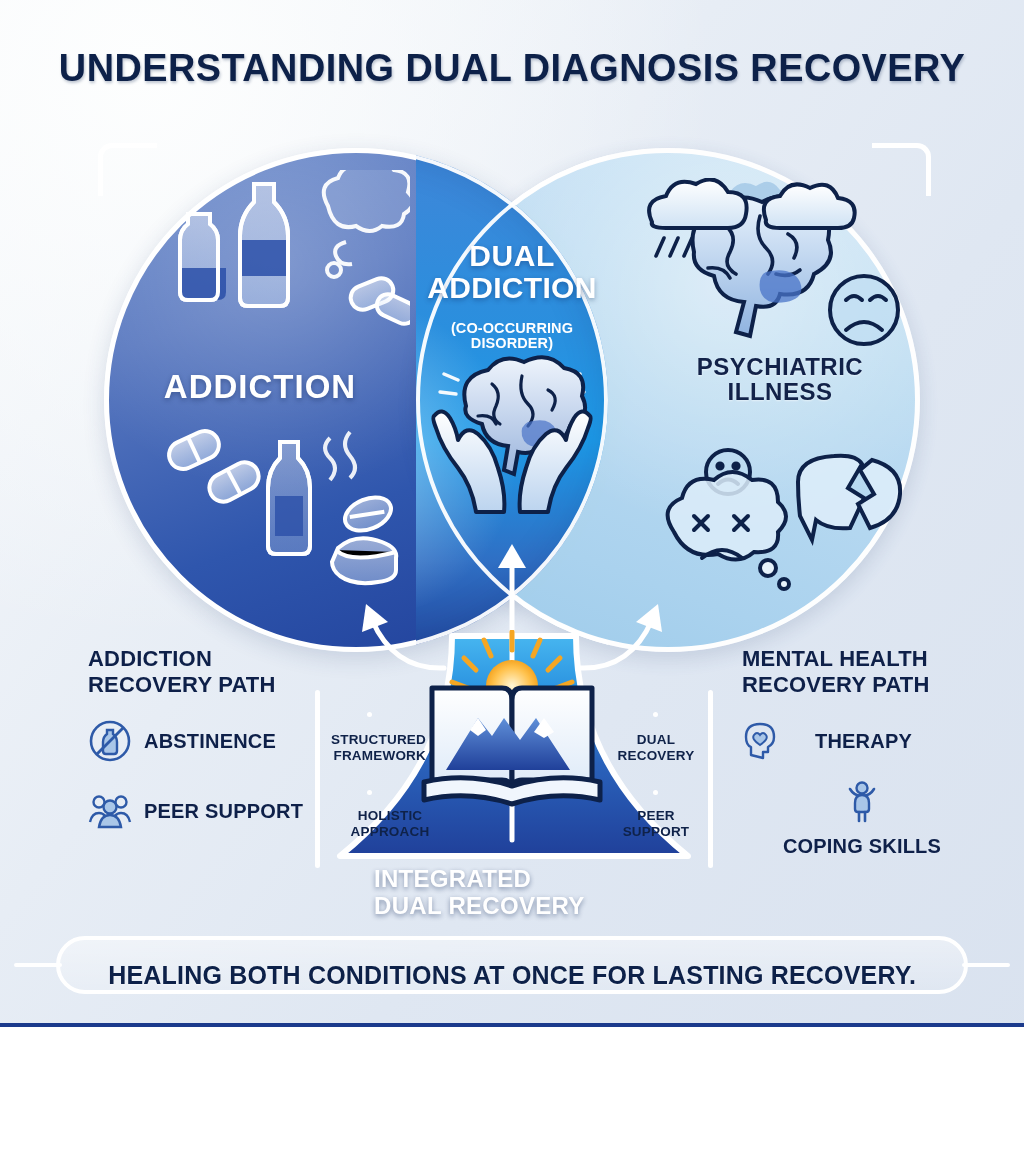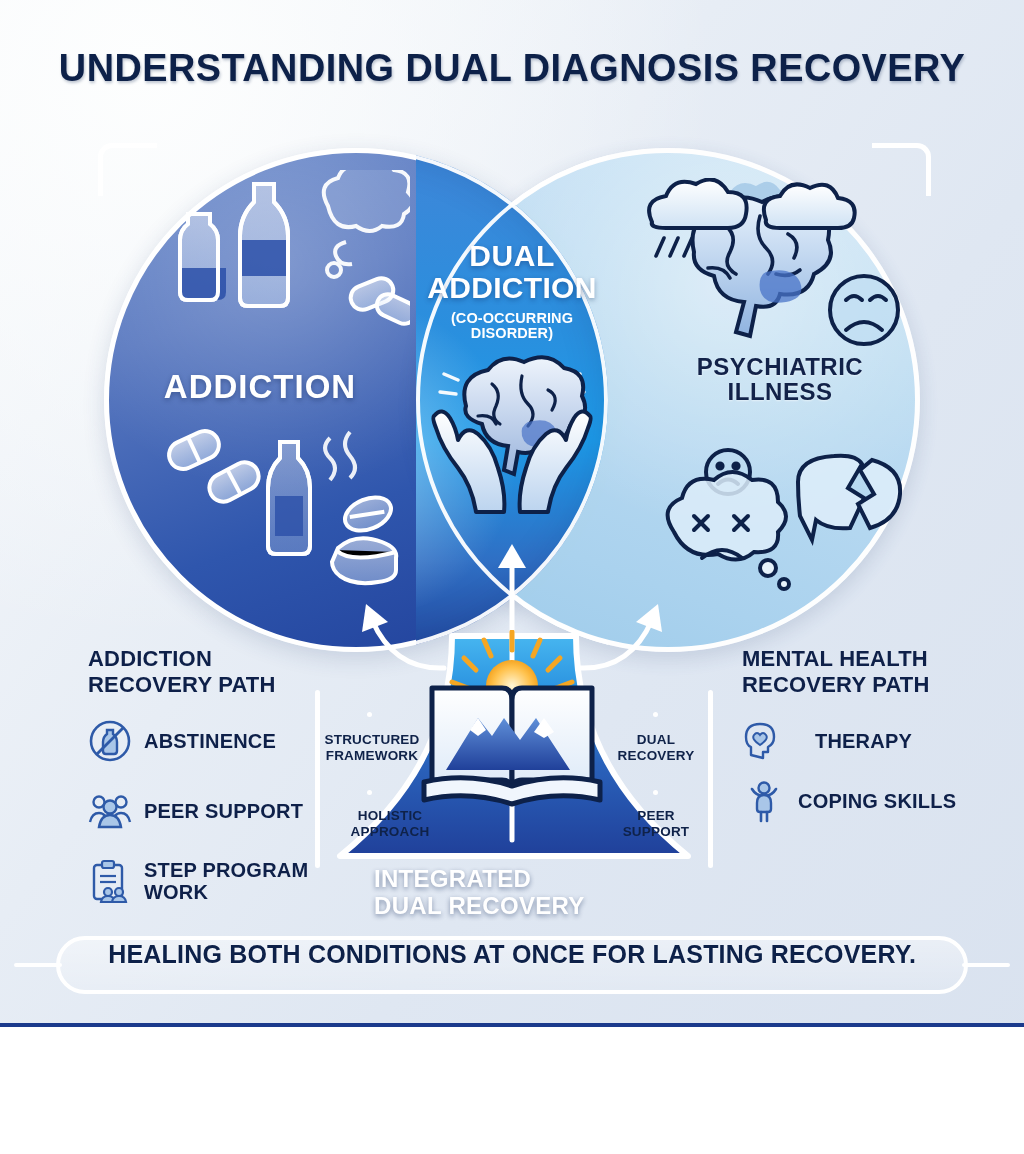--- a/index.html
+++ b/index.html
@@ -93,21 +93,21 @@
   }
   .lbl-psych{
     left:630px;top:224px;width:300px;font-size:24px;color:#122249;
     letter-spacing:.5px;text-shadow:0 1px 2px rgba(255,255,255,.5);
   }
   .lbl-center{
     left:408px;top:110px;width:208px;color:#ffffff;
   }
   .lbl-center .l1{font-size:30px;font-weight:bold;letter-spacing:.6px;text-shadow:0 2px 5px rgba(10,30,80,.35);}
   .lbl-center .l2{font-size:30px;font-weight:bold;letter-spacing:.3px;text-shadow:0 2px 5px rgba(10,30,80,.35);}
-  .lbl-center .l3{font-size:14.5px;font-weight:bold;letter-spacing:.1px;margin-top:8px;}
+  .lbl-center .l3{font-size:14.5px;font-weight:bold;letter-spacing:.1px;margin-top:18px;}
 
   
   .ic{position:absolute;}
 
   .integrated{
     position:absolute;left:374px;top:866px;width:276px;
     color:#ffffff;font-size:24px;font-weight:bold;line-height:1.12;
     text-shadow:0 2px 5px rgba(8,30,80,.45);letter-spacing:.3px;
   }
 
@@ -121,32 +121,32 @@
   .row{display:flex;align-items:center;gap:12px;margin-top:14px;}
   .row .txt{font-size:20px;font-weight:bold;color:#0e2049;line-height:1.1;letter-spacing:.2px;}
   .row .txt .sub{display:block;font-size:16px;font-weight:normal;color:#17305f;letter-spacing:0;}
   .ibox{width:44px;height:44px;flex:0 0 44px;position:relative;}
 
   
   .mini{
     position:absolute;text-align:center;font-size:13.5px;font-weight:bold;
     color:#0f2249;line-height:1.18;letter-spacing:.2px;
   }
-  .mini-sf{left:318px;top:732px;width:108px;}
+  .mini-sf{left:318px;top:732px;width:108px;text-align:right;}
   .mini-ha{left:336px;top:808px;width:108px;}
   .mini-dr{left:602px;top:732px;width:108px;}
   .mini-ps{left:602px;top:808px;width:108px;}
   .dotmark{position:absolute;width:5px;height:5px;border-radius:50%;background:#ffffff;}
 
   
   .banner{
     position:absolute;left:56px;top:936px;width:912px;height:58px;
     border:4px solid #ffffff;border-radius:29px;box-sizing:border-box;
     background:linear-gradient(180deg,rgba(255,255,255,.42),rgba(255,255,255,.14));
-    display:flex;align-items:flex-start;justify-content:center;
+    display:flex;align-items:flex-end;justify-content:center;
   }
   .banner-txt{
     font-size:25.5px;font-weight:bold;color:#0d2149;letter-spacing:.2px;
     text-shadow:0 1px 2px rgba(255,255,255,.55);
     transform:scaleX(.98);
   }
   .ban-tick{position:absolute;height:4px;background:#ffffff;border-radius:2px;top:963px;}
   .bt-l{left:14px;width:48px;}
   .bt-r{left:962px;width:48px;}
 
@@ -463,55 +463,40 @@
             <circle cx="33" cy="13" r="5.5" fill="none" stroke="#2e5aa8" stroke-width="2.4"></circle>
             <circle cx="22" cy="18" r="6.5" fill="#a9c6e8" stroke="#2e5aa8" stroke-width="2.4"></circle>
             <path d="M2 33 q2 -9 9 -9 q4 0 6 3" fill="none" stroke="#2e5aa8" stroke-width="2.4"></path>
             <path d="M42 33 q-2 -9 -9 -9 q-4 0 -6 3" fill="none" stroke="#2e5aa8" stroke-width="2.4"></path>
             <path d="M11 38 q2 -12 11 -12 q9 0 11 12 z" fill="#a9c6e8" stroke="#2e5aa8" stroke-width="2.4"></path>
           </svg>
         </span>
         <span class="txt">PEER SUPPORT</span>
       </div>
 
-      <div class="row" style="margin-top:26px;align-items:flex-start;">
-        <span class="ibox">
-          <svg width="44" height="44" viewBox="0 0 44 44">
-            <rect x="6" y="6" width="28" height="34" rx="3" fill="none" stroke="#2e5aa8" stroke-width="2.4"></rect>
-            <rect x="14" y="2" width="12" height="7" rx="2" fill="#a9c6e8" stroke="#2e5aa8" stroke-width="2.2"></rect>
-            <line x1="12" y1="17" x2="28" y2="17" stroke="#2e5aa8" stroke-width="2.2"></line>
-            <line x1="12" y1="23" x2="28" y2="23" stroke="#2e5aa8" stroke-width="2.2"></line>
-            <circle cx="20" cy="33" r="4" fill="#a9c6e8" stroke="#2e5aa8" stroke-width="2.2"></circle>
-            <circle cx="31" cy="33" r="4" fill="#a9c6e8" stroke="#2e5aa8" stroke-width="2.2"></circle>
-            <path d="M13 43 q1 -6 7 -6 q6 0 7 6 z" fill="#a9c6e8" stroke="#2e5aa8" stroke-width="2.2"></path>
-            <path d="M24 43 q1 -6 7 -6 q6 0 7 6 z" fill="#a9c6e8" stroke="#2e5aa8" stroke-width="2.2"></path>
-          </svg>
-        </span>
-        <span class="txt" style="max-width:172px;">STEP PROGRAM WORK</span>
-      </div>
     </div>
 
     <div class="col col-right">
       <div class="col-head">
         <div>MENTAL HEALTH</div>
         <div>RECOVERY PATH</div>
       </div>
 
       <div class="row" style="margin-top:22px;gap:29px;">
         <span class="ibox">
           <svg width="44" height="44" viewBox="0 0 44 44">
             <path d="M9 36 v-8 q-5 -2 -5 -10 q0 -13 14 -13 q14 0 14 13 q0 7 -6 10 v5 h-5 v6 z" fill="none" stroke="#2e5aa8" stroke-width="2.4" stroke-linejoin="round"></path>
             <path d="M18 16 q3 -4 6 0 q3 4 -6 10 q-9 -6 -6 -10 q3 -4 6 0 z" fill="#a9c6e8" stroke="#2e5aa8" stroke-width="2"></path>
           </svg>
         </span>
         <span class="txt">THERAPY</span>
       </div>
 
 
-      <div class="row" style="margin-top:16px;">
+      <div class="row" style="margin-top:16px;flex-direction:column;">
         <span class="ibox">
           <svg width="44" height="44" viewBox="0 0 44 44">
             <circle cx="22" cy="9" r="5.5" fill="#a9c6e8" stroke="#2e5aa8" stroke-width="2.4"></circle>
             <path d="M22 17 q-8 0 -12 -7" fill="none" stroke="#2e5aa8" stroke-width="2.6" stroke-linecap="round"></path>
             <path d="M22 17 q8 0 12 -7" fill="none" stroke="#2e5aa8" stroke-width="2.6" stroke-linecap="round"></path>
             <path d="M22 16 q7 0 7 8 v6 q0 3 -3 3 h-8 q-3 0 -3 -3 v-6 q0 -8 7 -8 z" fill="#a9c6e8" stroke="#2e5aa8" stroke-width="2.4"></path>
             <line x1="19" y1="33" x2="19" y2="42" stroke="#2e5aa8" stroke-width="2.6" stroke-linecap="round"></line>
             <line x1="25" y1="33" x2="25" y2="42" stroke="#2e5aa8" stroke-width="2.6" stroke-linecap="round"></line>
           </svg>
         </span>

